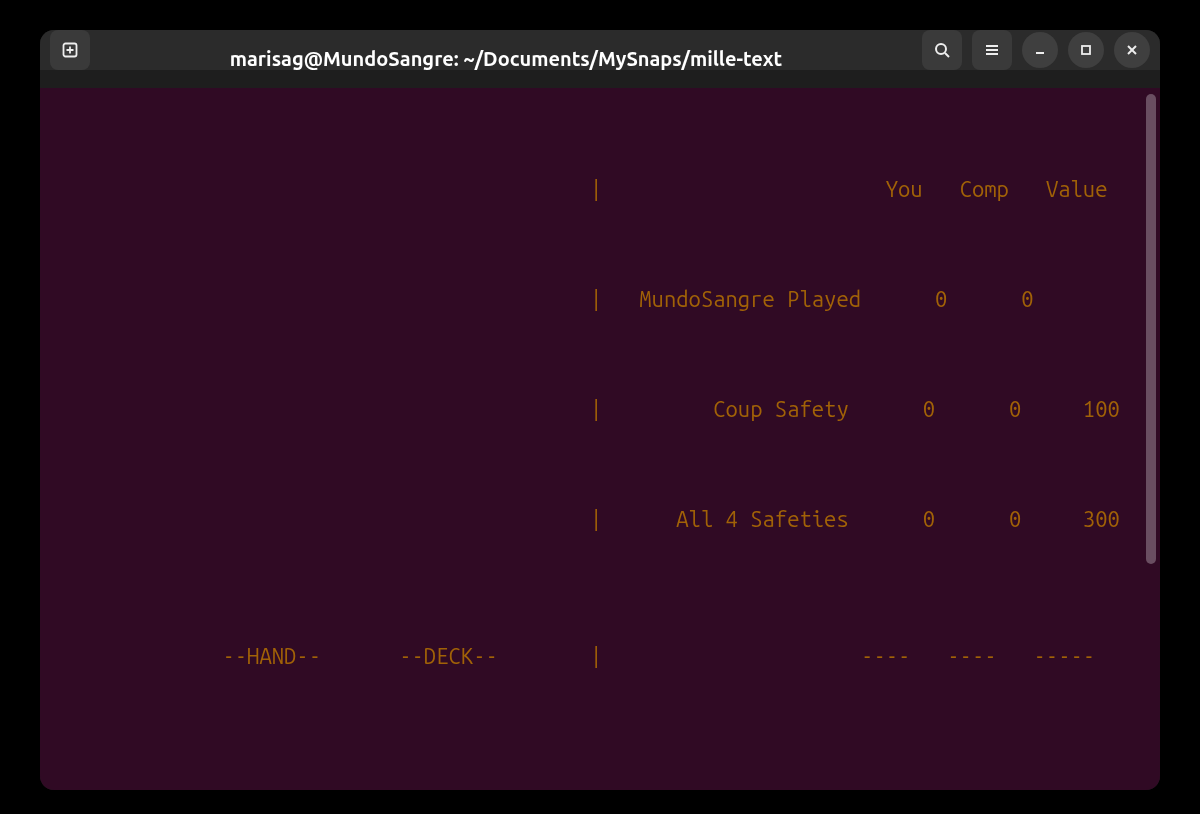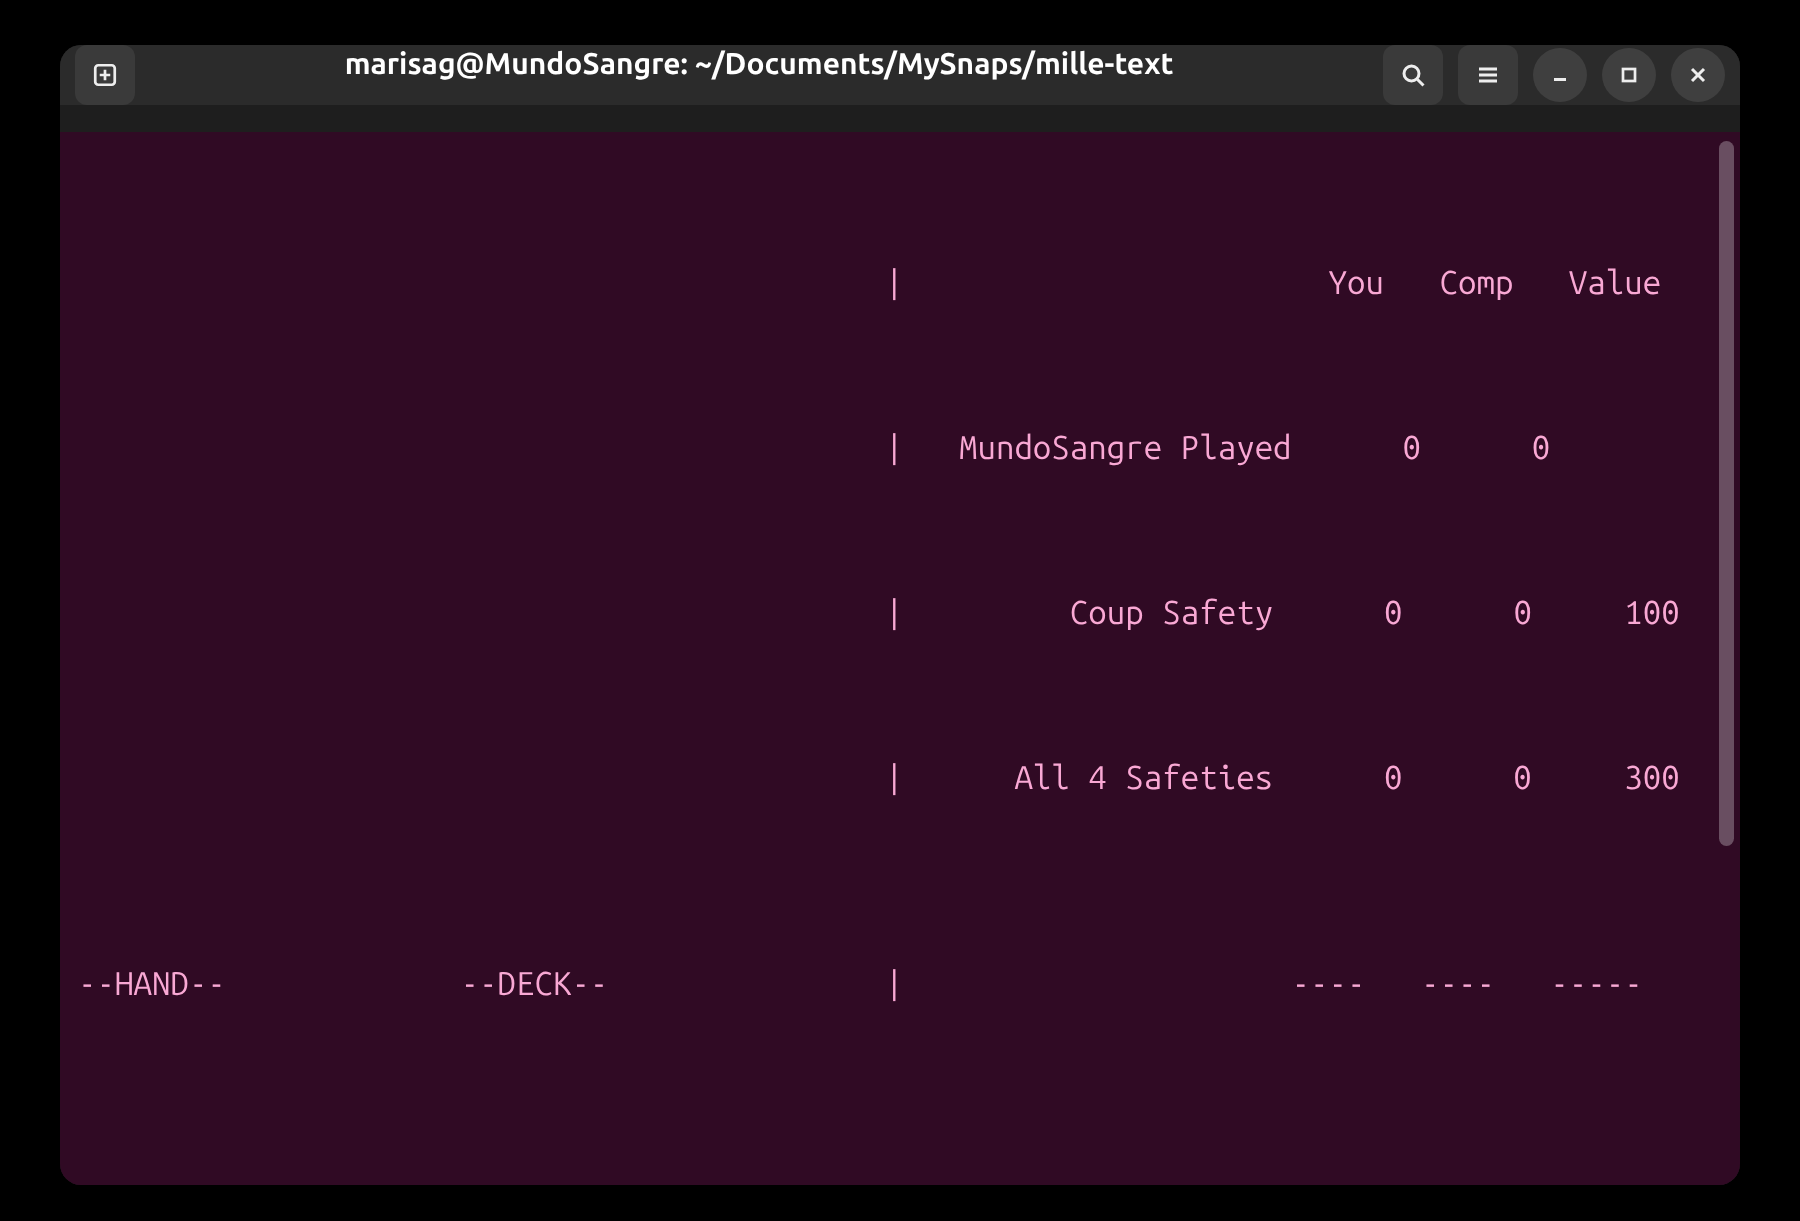--- a/index.html
+++ b/index.html
@@ -10,21 +10,21 @@
     width: 1120px; height: 760px;
     background: #1e1e1e;
     border-radius: 14px;
     overflow: hidden;
     box-shadow: 0 0 0 1px #000;
   }
   .titlebar {
     height: 40px;
     background: #2b2b2b;
     display: flex;
-    align-items: flex-start;
+    align-items: flex-end;
     padding: 0 10px;
     gap: 8px;
   }
   .btn-box {
     width: 40px; height: 40px;
     border-radius: 8px;
     display: flex; align-items: center; justify-content: center;
     color: #eee;
   }
   .btn-box.dark { background: #3a3a3a; }
@@ -41,28 +41,28 @@
     width: 36px; height: 36px; border-radius: 50%;
     background: #3f3f3f;
     display: flex; align-items: center; justify-content: center;
     color: #eee;
   }
   svg { display: block; }
   .terminal {
     position: absolute;
     left: 0; top: 58px; right: 0; bottom: 0;
     background: #300a24;
-    color: #f9a8d4;
+    color: #a16207;
     font-size: 22px;
     line-height: 27.5px;
     white-space: pre;
     padding: 4px 8px 8px 12px;
   }
   .row { display: flex; height: 27.5px; align-items: baseline; }
-  .w-left { width: 538px; display: inline-block; white-space: pre; }
+  .w-left { width: 538px; display: inline-block; white-space: pre; text-align: center; }
   .w-right { display: inline-block; white-space: pre; }
   .col-l { display: inline-block; width: 255px; white-space: pre; }
   .col-m { display: inline-block; white-space: pre; }
   .scrollbar {
     position: absolute;
     right: 4px; top: 64px;
     width: 10px; height: 470px;
     background: rgba(255,255,255,0.28);
     border-radius: 5px;
   }

